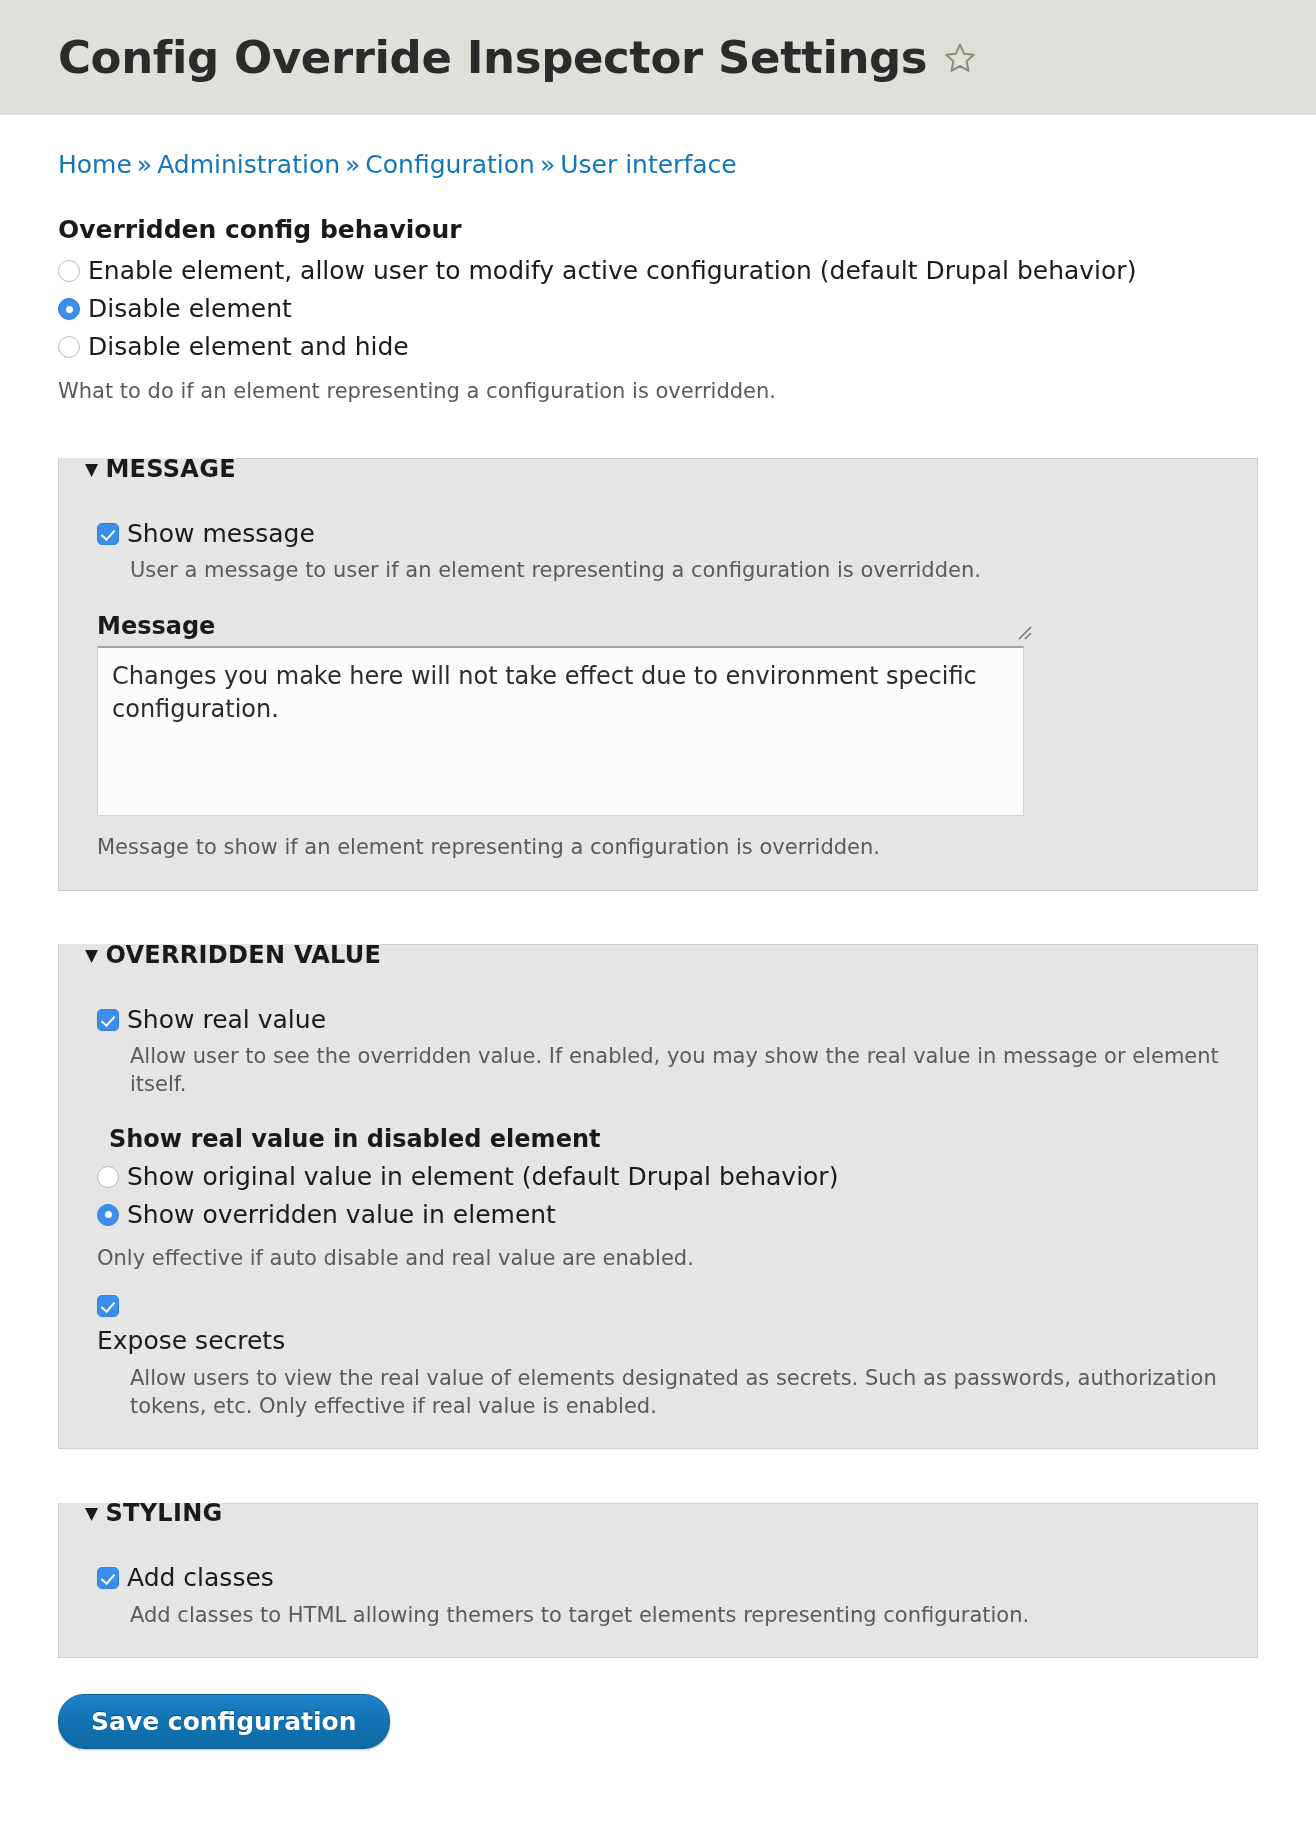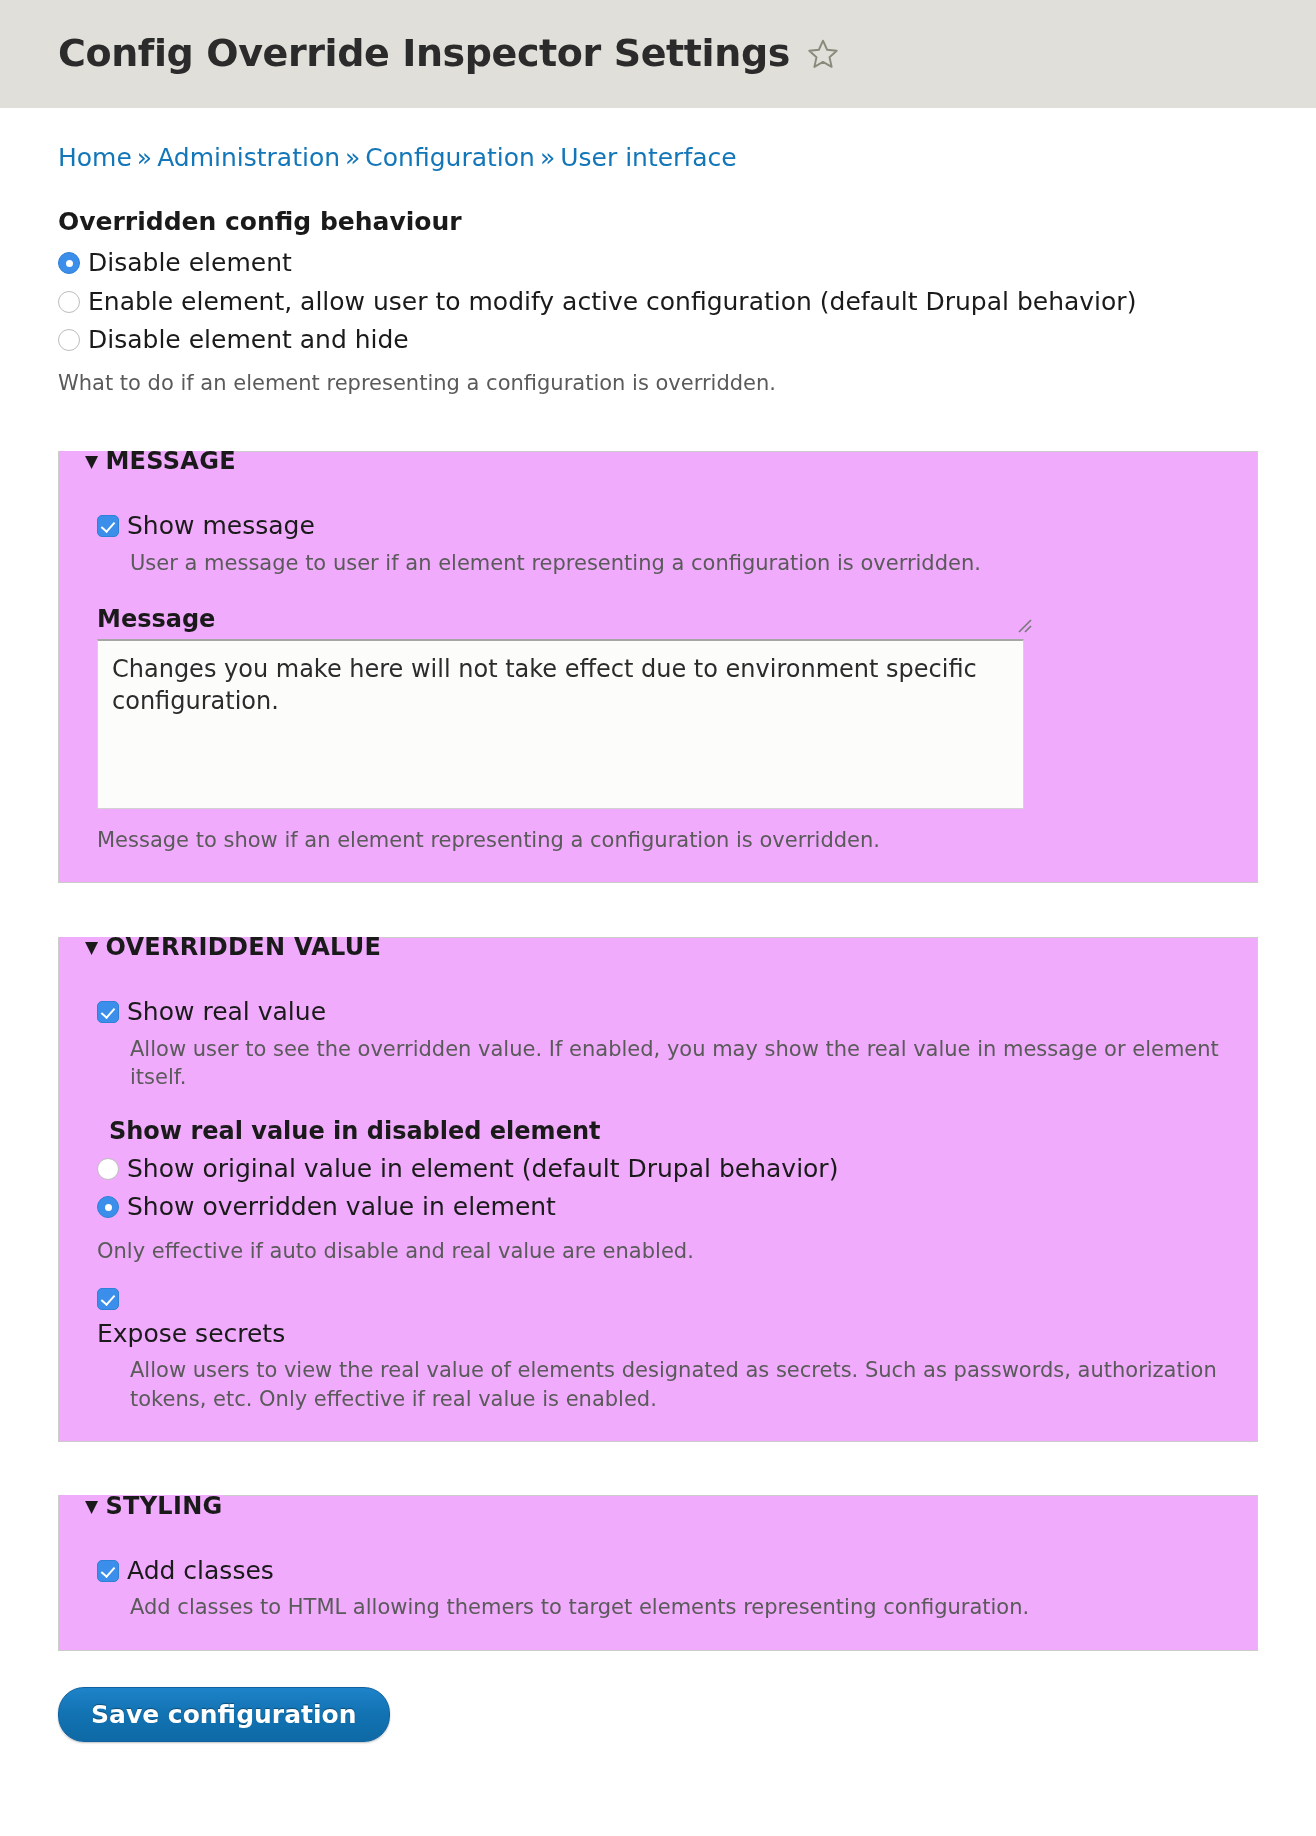--- a/index.html
+++ b/index.html
@@ -15,21 +15,21 @@
     -webkit-font-smoothing: antialiased;
   }
 
   
   .page-header {
     background: #e0dfd9;
     padding: 34px 0 34px 58px;
     box-sizing: border-box;
   }
   .page-title {
-    font-size: 38px;
+    font-size: 45px;
     font-weight: bold;
     color: #2b2b2b;
     letter-spacing: -0.4px;
     line-height: 1.05;
     display: flex;
     align-items: center;
     gap: 16px;
     margin: 0;
   }
   .star-icon {
@@ -149,21 +149,21 @@
     margin-left: 33px;
     margin-top: 4px;
   }
   .description.tight { margin-top: 14px; }
 
   
   fieldset.panel {
     border: 1px solid #ccccca;
     margin: 30px 0 0 0;
     padding: 0 0 28px 0;
-    background: #f0abfc;
+    background: #e5e5e5;
     box-sizing: border-box;
   }
   fieldset.panel > legend {
     padding: 0;
     margin: 0;
   }
   .legend-inner {
     display: block;
     padding: 20px 0 0 26px;
     font-size: 24px;
@@ -258,27 +258,27 @@
 <div class="content">
 
   <nav class="breadcrumb">
     <a href="#">Home</a><span class="sep">»</span><a href="#">Administration</a><span class="sep">»</span><a href="#">Configuration</a><span class="sep">»</span><a href="#">User interface</a>
   </nav>
 
   <div class="field-group">
     <div class="group-label">Overridden config behaviour</div>
 
     <label class="opt-row">
+      <span class="radio"></span>
+      <span class="opt-label">Enable element, allow user to modify active configuration (default Drupal behavior)</span>
+    </label>
+
+    <label class="opt-row">
       <span class="radio checked"></span>
       <span class="opt-label">Disable element</span>
-    </label>
-
-    <label class="opt-row">
-      <span class="radio"></span>
-      <span class="opt-label">Enable element, allow user to modify active configuration (default Drupal behavior)</span>
     </label>
 
     <label class="opt-row">
       <span class="radio"></span>
       <span class="opt-label">Disable element and hide</span>
     </label>
 
     <div class="description tight">What to do if an element representing a configuration is overridden.</div>
   </div>
 

